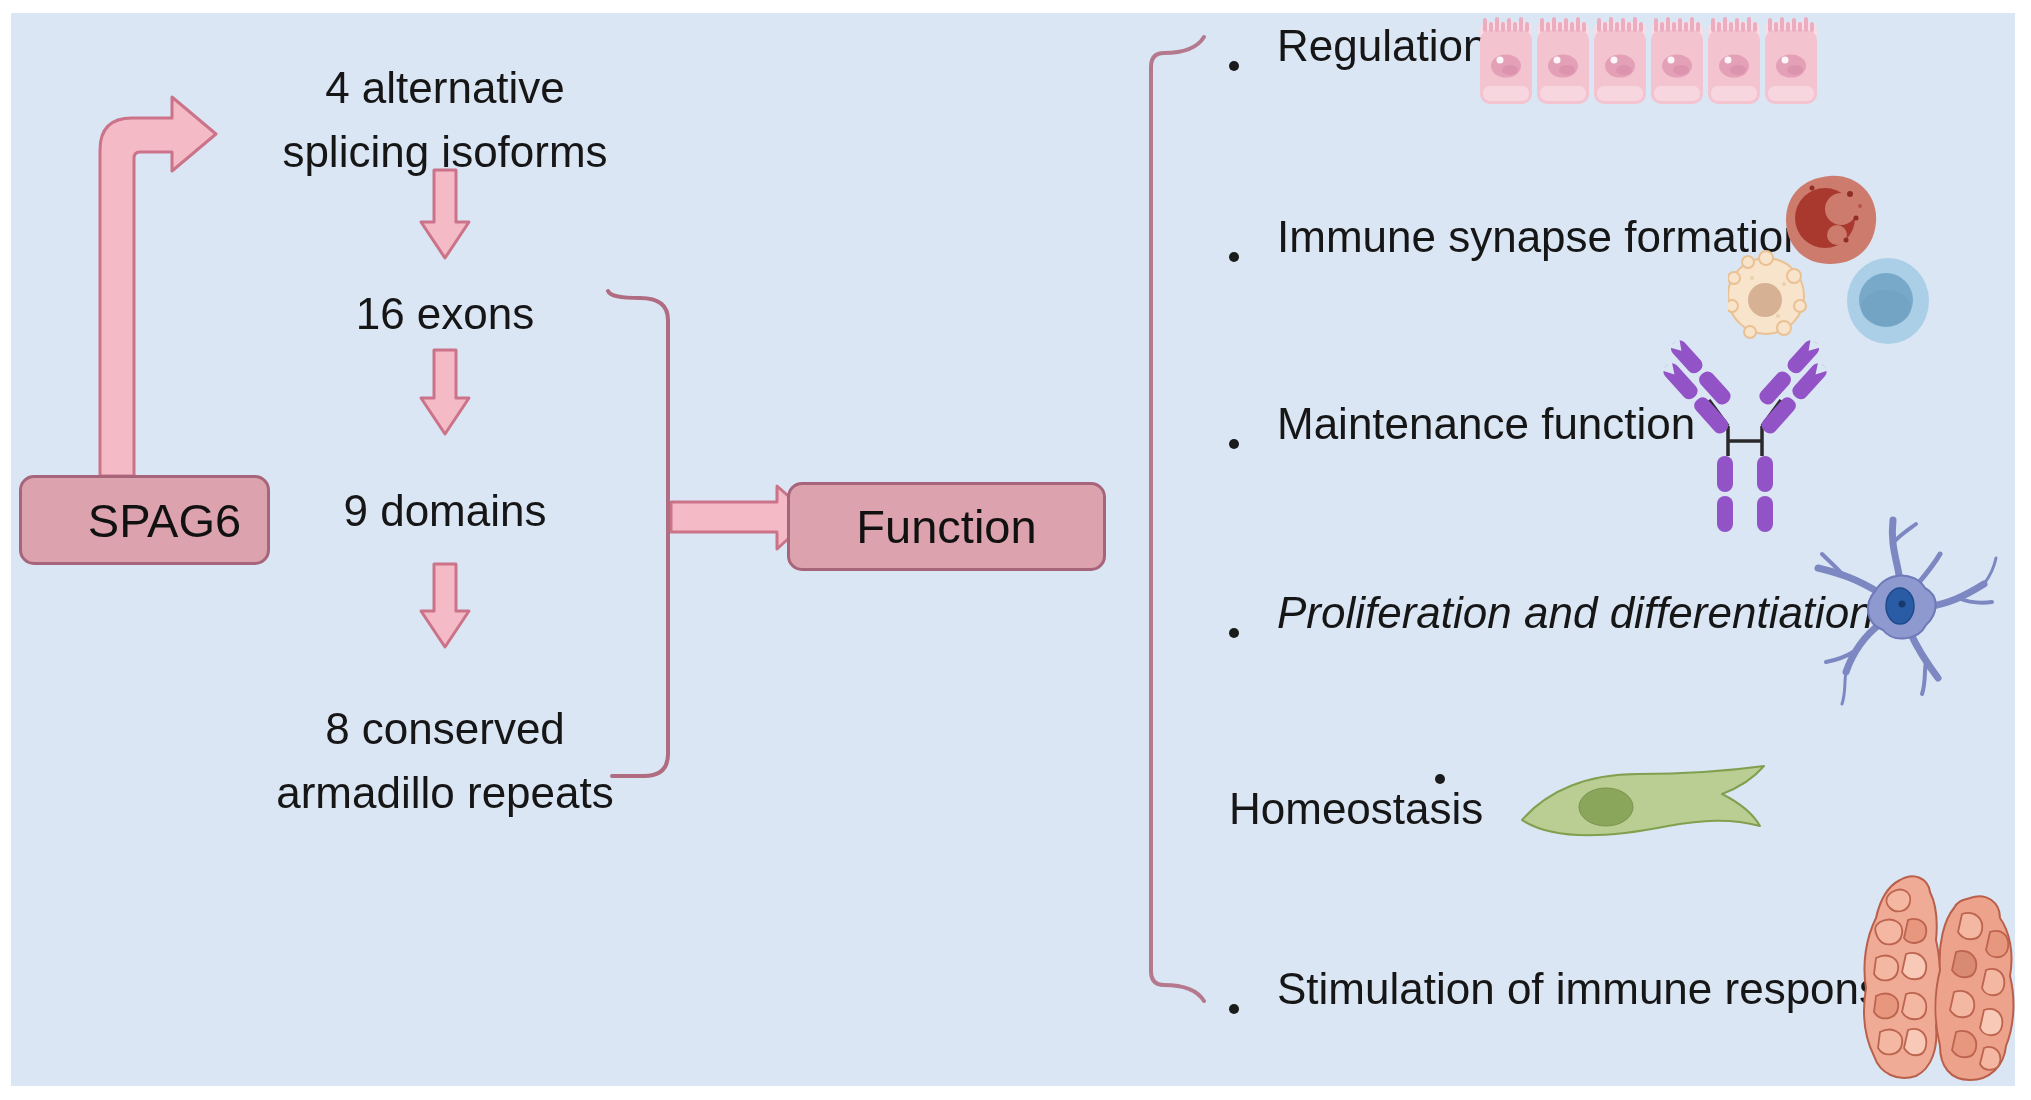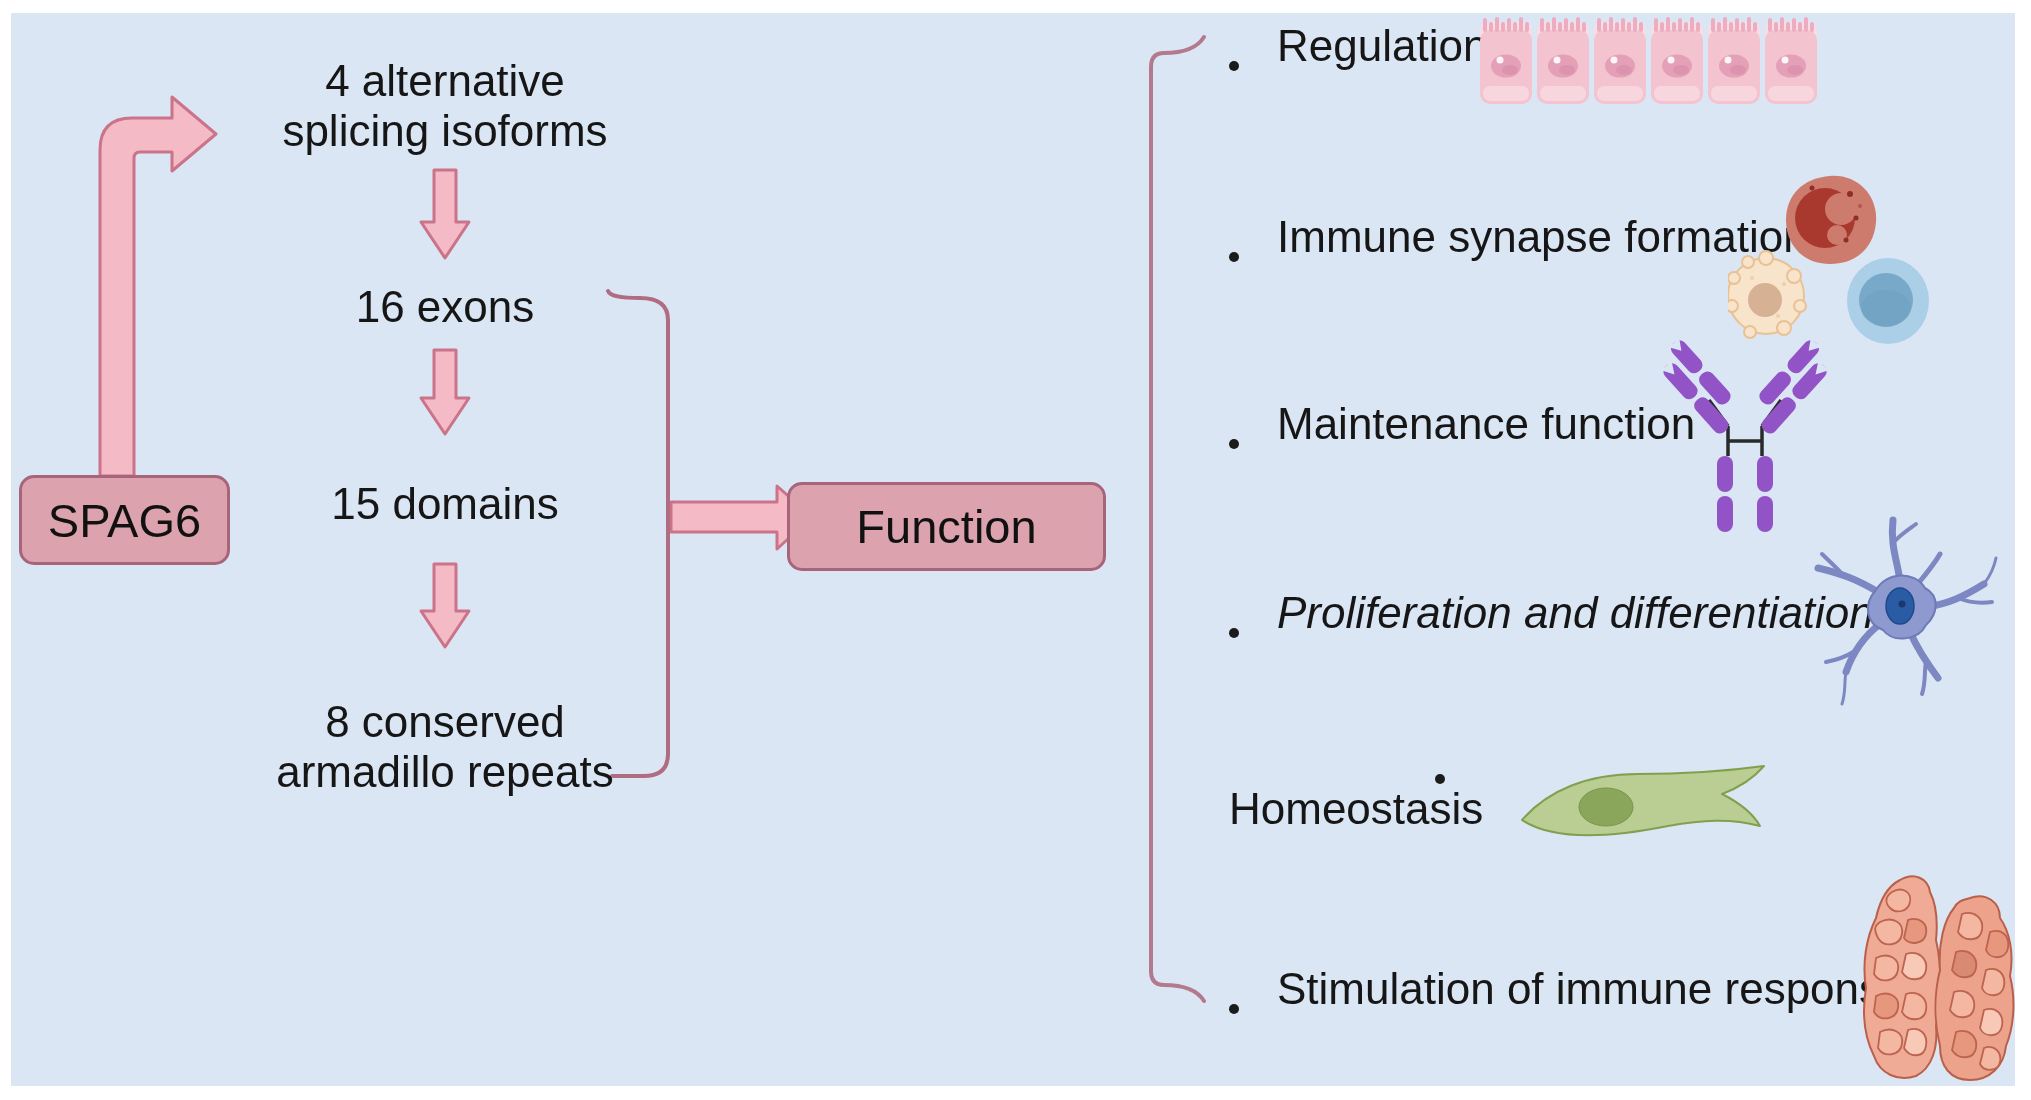--- a/index.html
+++ b/index.html
@@ -1,20 +1,20 @@
 <!DOCTYPE html>
 <html><head>
 <meta charset="utf-8">
 <style>
   html,body{margin:0;padding:0;background:#ffffff;}
   .canvas{position:relative;width:2031px;height:1100px;background:#ffffff;overflow:hidden;
           font-family:"Liberation Sans", sans-serif;color:#161616;}
   .panel{position:absolute;left:11px;top:13px;right:16px;bottom:14px;background:#dbe6f5;}
   .overlay{position:absolute;left:0;top:0;width:2031px;height:1100px;pointer-events:none;}
-  .flowtext{position:absolute;text-align:center;font-size:44px;line-height:50px;
+  .flowtext{position:absolute;text-align:center;font-size:44px;line-height:64px;
             white-space:pre-line;color:#161616;}
   .pinkbox{position:absolute;background:#dca3ae;border:3px solid #a6657a;border-radius:15px;
            display:flex;align-items:center;justify-content:center;font-size:47px;color:#111;}
   .lrow{position:absolute;display:flex;align-items:flex-end;transform:translateY(-50%);}
   .ldot{width:10px;height:10px;border-radius:50%;background:#1b1b1b;margin-right:38px;flex:0 0 auto;}
   .llabel{font-size:44px;white-space:nowrap;color:#161616;}
   .icon{position:absolute;}
 </style>
 </head>
 <body>
@@ -27,28 +27,28 @@
       <path d="M 100,476 L 100,150 Q 100,118 132,118 L 172,118 L 172,97 L 216,134 L 172,171 L 172,152 L 140,152 Q 134,152 134,158 L 134,476 Z"></path>
       <path d="M 434,170 L 456,170 L 456,222 L 469,222 L 445,258 L 421,222 L 434,222 Z"></path>
       <path d="M 434,350 L 456,350 L 456,398 L 469,398 L 445,434 L 421,398 L 434,398 Z"></path>
       <path d="M 434,564 L 456,564 L 456,611 L 469,611 L 445,647 L 421,611 L 434,611 Z"></path>
       <path d="M 671,502 L 777,502 L 777,486 L 812,517 L 777,549 L 777,532 L 671,532 Z"></path>
     </g>
     <path d="M 608,291 C 610,296 620,298 640,298 Q 668,298 668,320 L 668,754 Q 668,776 644,776 L 612,776" fill="none" stroke="#b06c81" stroke-width="4" stroke-linecap="round"></path>
     <path d="M 1204,37 C 1196,50 1178,53 1164,53 Q 1151,53 1151,67 L 1151,971 Q 1151,985 1164,985 C 1178,985 1196,988 1204,1001" fill="none" stroke="#b5798e" stroke-width="4" stroke-linecap="round"></path>
   </svg>
 
-  <div class="pinkbox" style="left:19px;top:475px;width:205px;height:84px;">
+  <div class="pinkbox" style="left:19px;top:475px;width:205px;height:84px;padding-left:40px;">
     <span>SPAG6</span>
   </div>
 
   <div class="flowtext" style="left:245px;top:56px;width:400px;">4 alternative
 splicing isoforms</div>
   <div class="flowtext" style="left:245px;top:282px;width:400px;">16 exons</div>
-  <div class="flowtext" style="left:245px;top:479px;width:400px;">15 domains</div>
+  <div class="flowtext" style="left:245px;top:479px;width:400px;">9 domains</div>
   <div class="flowtext" style="left:215px;top:697px;width:460px;">8 conserved
 armadillo repeats</div>
 
   <div class="pinkbox" style="left:787px;top:473px;width:313px;height:83px;margin-top:9px;">
     <span>Function</span>
   </div>
 
   <div class="lrow" style="left:1229px;top:46px;">
     <span class="ldot"></span>
     <span class="llabel">Regulation</span>

